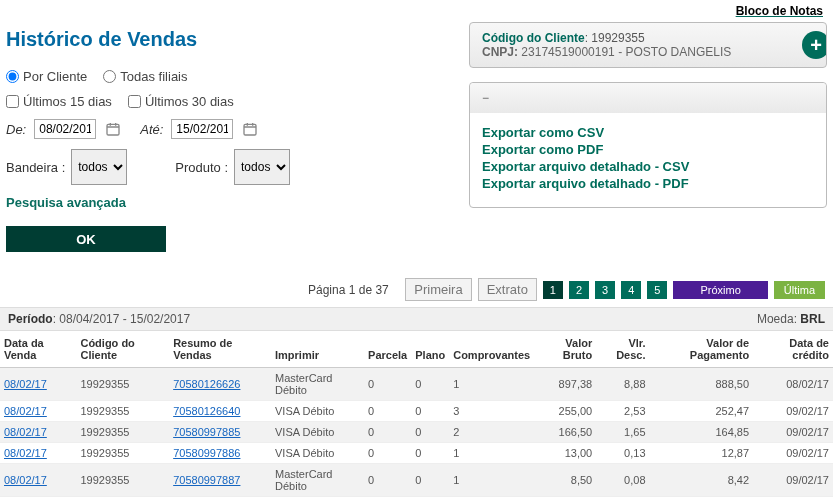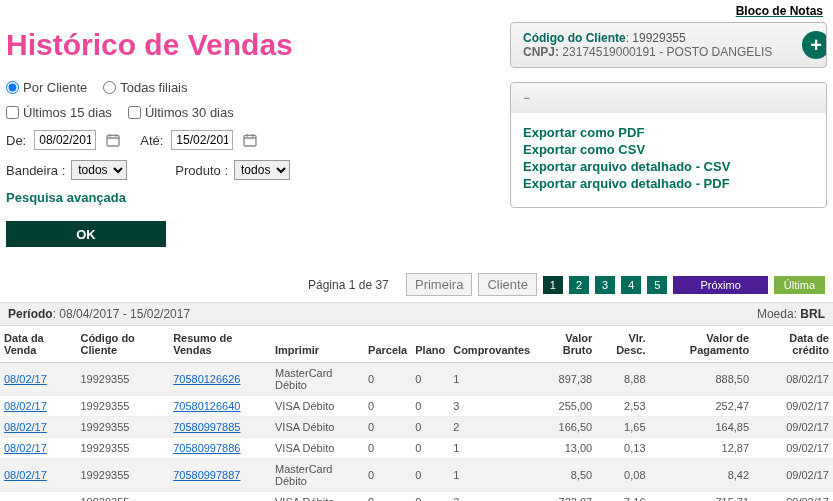--- a/index.html
+++ b/index.html
@@ -1,32 +1,32 @@
 <!DOCTYPE html>
 <html><head>
 <meta charset="utf-8">
 <style>
   * { box-sizing: border-box; margin: 0; padding: 0; }
   body { font-family: Arial, Helvetica, sans-serif; font-size: 12px; color: #333; background: #fff; width: 833px; }
   a { color: #000000; text-decoration: none; cursor: pointer; }
   .topbar { text-align: right; padding: 4px 10px; font-weight: bold; font-size: 12px; color: #00695c; text-decoration: underline; }
   .main { display: flex; padding: 0 6px; }
   .left { flex: 1; padding-right: 10px; }
-  .right { width: 317px; position: relative; }
-  h1 { color: #ec4899; font-size: 30px; font-weight: bold; margin: 6px 0 18px 0; }
+  .right { width: 358px; position: relative; }
+  h1 { color: #0369a1; font-size: 20px; font-weight: bold; margin: 6px 0 18px 0; }
   .row { margin: 10px 0; display: flex; align-items: center; gap: 6px; }
   .radio-row label, .chk-row label { font-size: 13px; color: #444; margin-right: 10px; display: inline-flex; align-items: center; gap: 4px; }
   .date-row { gap: 8px; }
-  .date-row .lbl { font-size: 13px; }
+  .date-row .lbl { font-size: 13px; font-style: italic; }
   .date-input { width: 62px; padding: 2px 4px; border: 1px solid #aaa; font-size: 12px; }
   .cal-icon { width: 18px; height: 18px; display: inline-flex; align-items: center; justify-content: center; color: #888; cursor: pointer; }
   .cal-icon svg { width: 16px; height: 16px; }
   .select-row { gap: 18px; }
   .select-row .grp { display: flex; align-items: center; gap: 6px; font-size: 13px; }
-  select { border: 1px solid #999; font-size: 12px; padding: 1px 2px; }
+  select { border: 1px solid #999; font-size: 12px; padding: 9px 2px; }
   .adv-link { color: #0b6e60; font-weight: bold; font-size: 13px; display: inline-block; }
   .ok-btn { background: #003d33; color: #fff; border: none; width: 160px; height: 26px; font-weight: bold; font-size: 13px; margin-top: 16px; cursor: pointer; }
   .panel { border: 1px solid #bbb; border-radius: 4px; background: linear-gradient(#f7f7f7,#e9e9e9); padding: 8px 12px; margin-bottom: 14px; position: relative; font-size: 12px; color: #555; overflow: hidden; min-height: 40px; }
   .panel .plus { position: absolute; right: -4px; top: 8px; width: 28px; height: 28px; border-radius: 50%; background: #006d5b; color: #fff; display: flex; align-items: center; justify-content: center; font-size: 20px; font-weight: bold; cursor: pointer; }
   .panel .hdr { color: #00695c; font-weight: bold; }
   .panel .sub { color: #666; }
   .panel2 { border: 1px solid #bbb; border-radius: 4px; background: #fff; position: relative; }
   .panel2-hdr { background: linear-gradient(#f7f7f7,#e9e9e9); padding: 8px 12px; color: #666; position: relative; border-radius: 4px 4px 0 0; }
   .panel2-body { padding: 10px 12px 14px 12px; }
   .panel2-body a { display: block; color: #006d5b; font-weight: bold; font-size: 13px; margin: 2px 0; }
@@ -119,33 +119,33 @@
       <div><span class="hdr">Código do Cliente</span>: <span>19929355</span></div>
       <div class="sub"><b>CNPJ:</b> <span>23174519000191 - POSTO DANGELIS</span></div>
       <div class="plus">+</div>
     </div>
 
     <div class="panel2">
       <div class="panel2-hdr">
         <div class="minus">−</div>
       </div>
       <div class="panel2-body">
+        <a>Exportar como CSV</a>
         <a>Exportar como PDF</a>
-        <a>Exportar como CSV</a>
         <a>Exportar arquivo detalhado - CSV</a>
         <a>Exportar arquivo detalhado - PDF</a>
       </div>
     </div>
   </div>
 </div>
 
 <div class="pager-row">
   <span class="pinfo">Página 1 de 37</span>
   <span class="pager-btn">Primeira</span>
-  <span class="pager-btn">Cliente</span>
+  <span class="pager-btn">Extrato</span>
   <span class="pager-num current">1</span>
   <span class="pager-num">2</span>
   <span class="pager-num">3</span>
   <span class="pager-num">4</span>
   <span class="pager-num">5</span>
   <span class="pager-next">Próximo</span>
   <span class="pager-last">Última</span>
 </div>
 
 <div class="meta-row">

